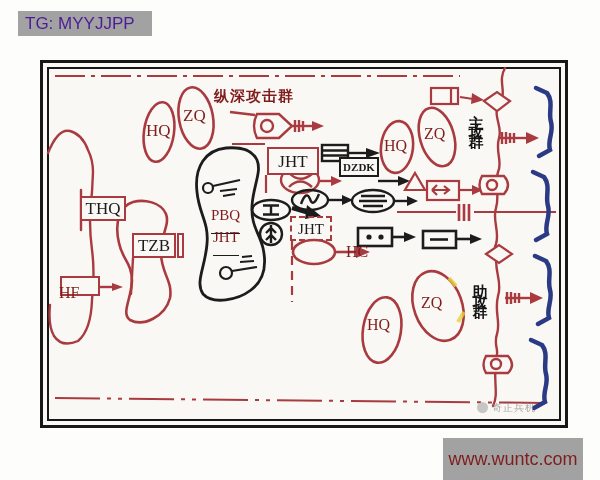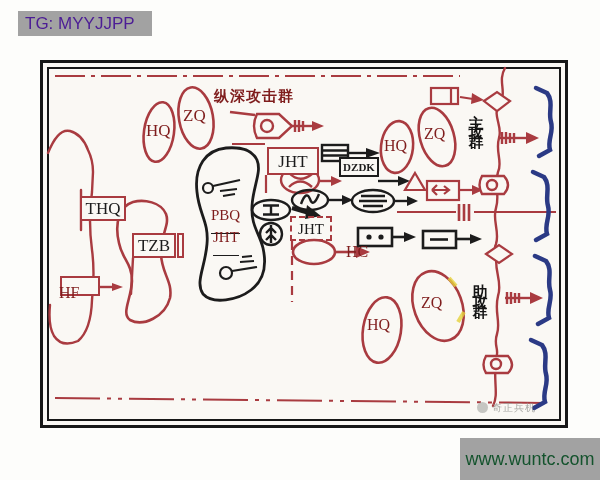--- a/index.html
+++ b/index.html
@@ -25,22 +25,22 @@
   .bbox{position:absolute;border:2px solid #1c1c1c;background:#faf8f4;color:#1b1b1b;
         text-align:center;box-sizing:border-box;}
   .dashedbox{position:absolute;border:2px dashed #a93b40;background:transparent;color:#1b1b1b;
         text-align:center;box-sizing:border-box;}
   .u{border-bottom:1.6px solid #1c1c1c;padding-bottom:10px;}
   
   .stamp{position:absolute;left:492px;top:401px;font-size:10px;font-weight:400;
          color:#9a9a96;opacity:.85;font-family:"Liberation Sans",sans-serif;letter-spacing:1px;}
   .stamp-logo{position:absolute;left:477px;top:402px;width:11px;height:11px;border-radius:50%;
          background:#b9b9b5;opacity:.8;}
-  .urlbar{position:absolute;left:460px;top:438px;width:140px;height:42px;background:#a2a2a2;
-          color:#14532d;font-family:"Liberation Sans","DejaVu Sans",sans-serif;font-size:18px;
+  .urlbar{position:absolute;left:443px;top:438px;width:140px;height:42px;background:#a2a2a2;
+          color:#7f1d1d;font-family:"Liberation Sans","DejaVu Sans",sans-serif;font-size:18px;
           line-height:42px;text-align:center;}
 </style>
 </head>
 <body>
 
 <div class="stage">
 
   <div class="tagbar">
     <span>TG: MYYJJPP</span>
   </div>

